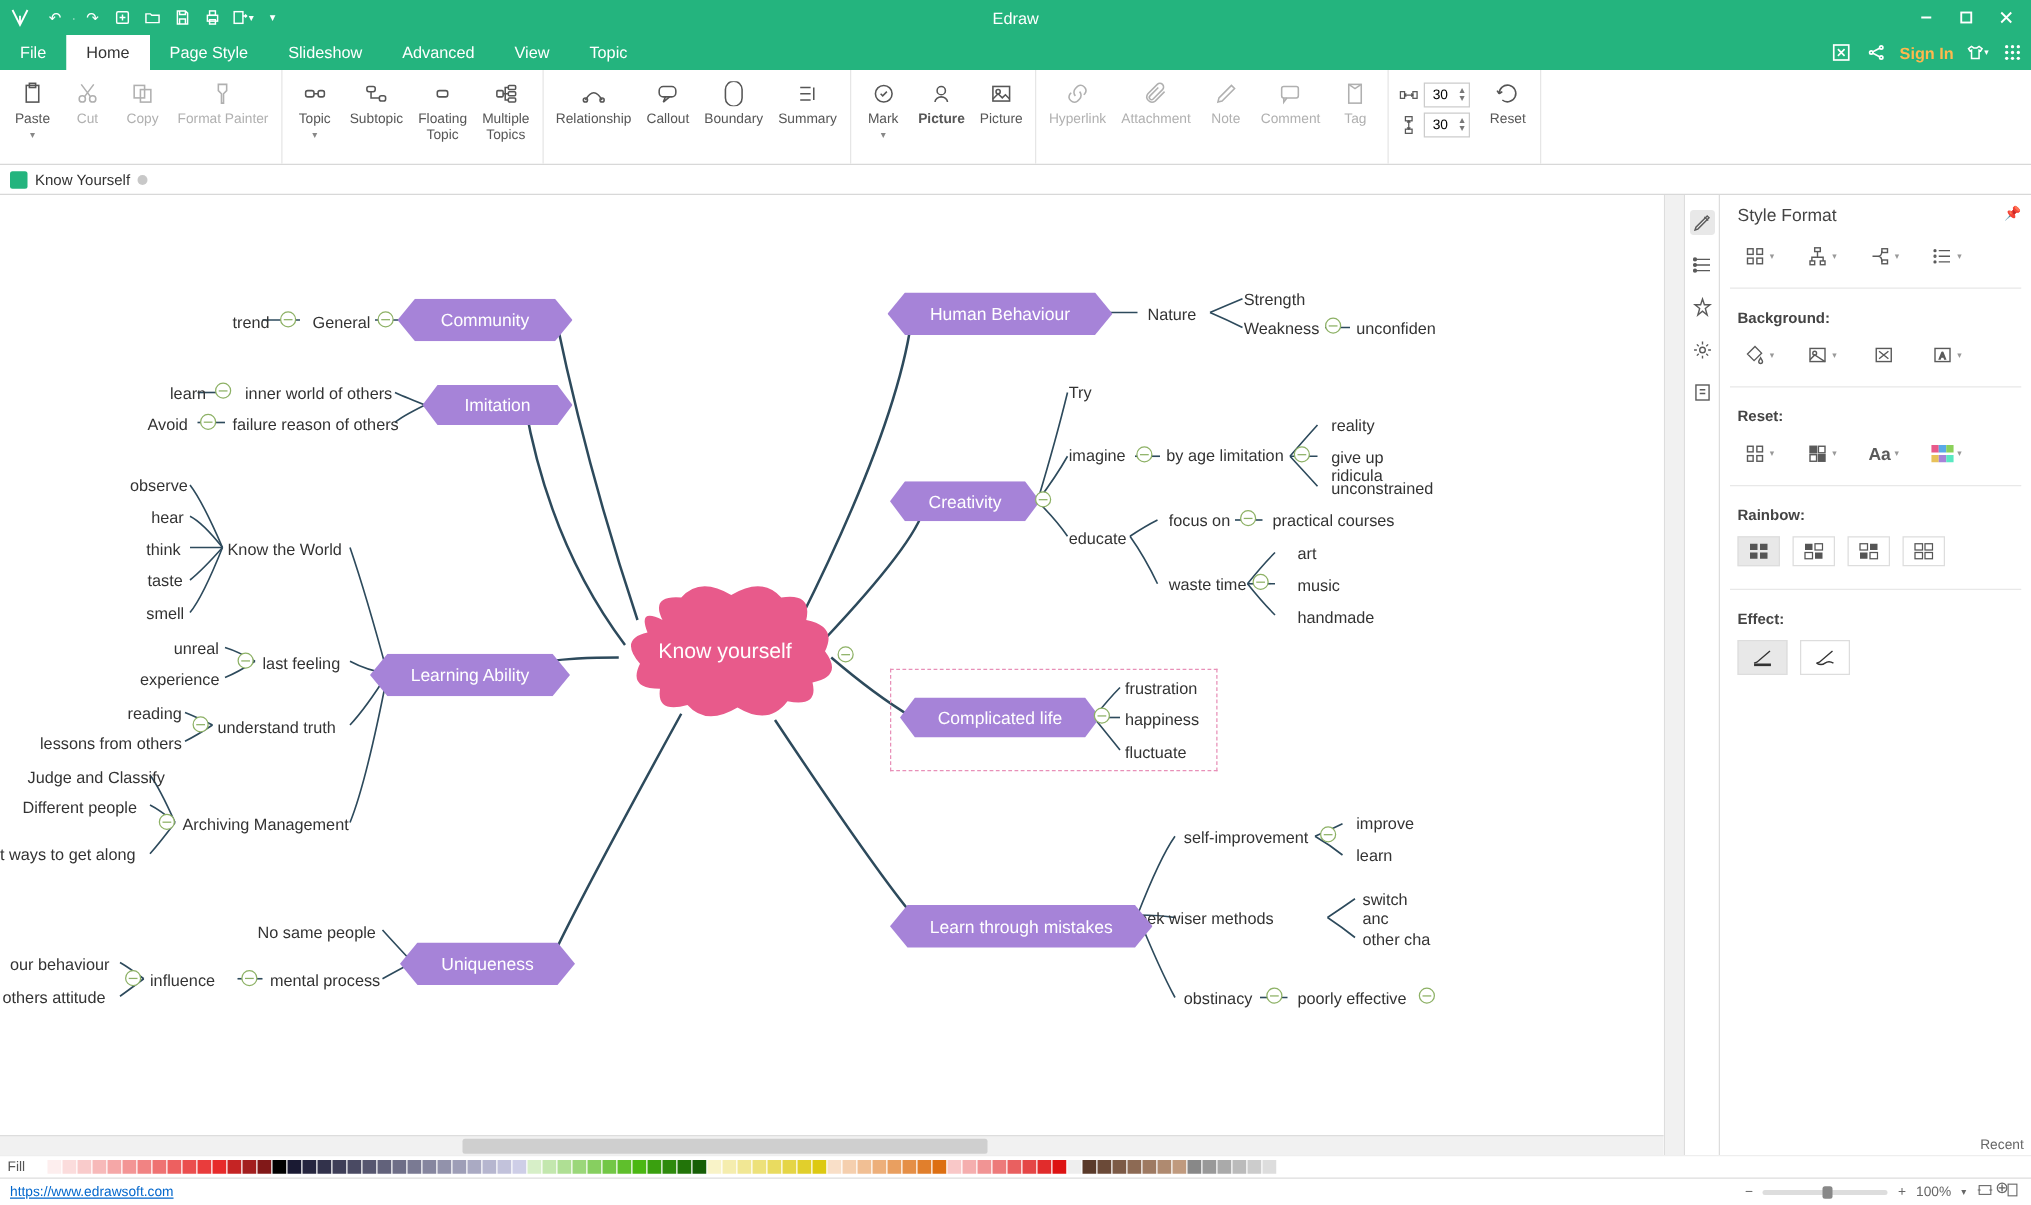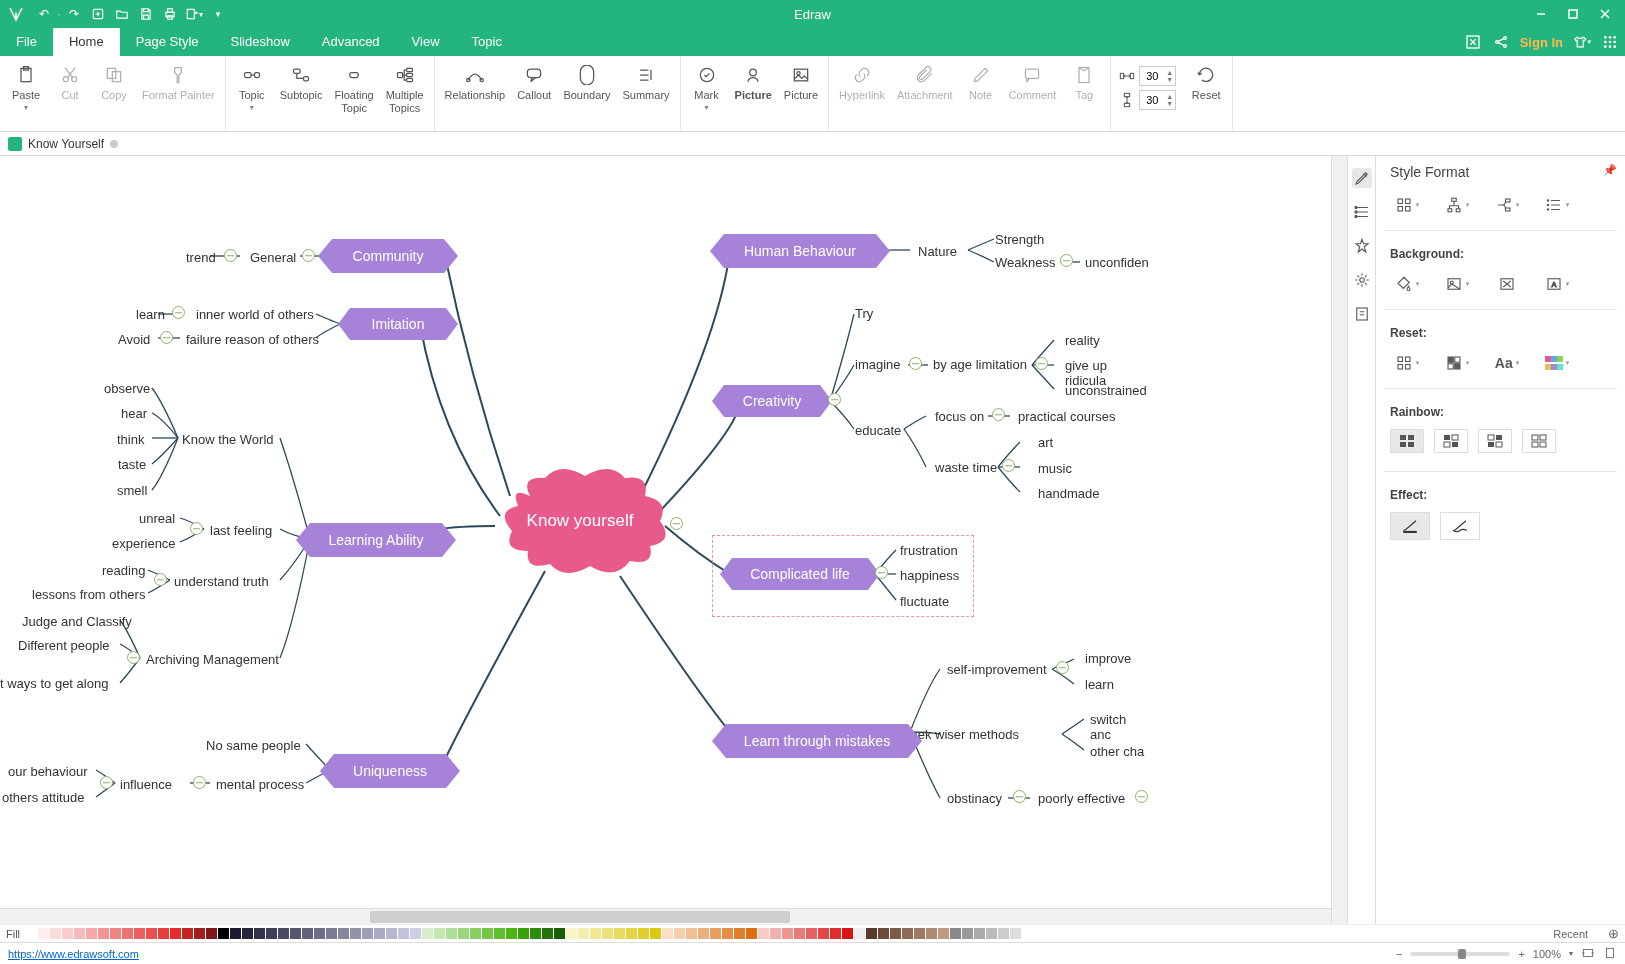--- a/index.html
+++ b/index.html
@@ -58,21 +58,21 @@
 .rainbow-btns .rb{ width:34px; height:24px; border:1px solid #ddd; display:flex; align-items:center; justify-content:center; cursor:pointer;}
 .rainbow-btns .rb.active{ background:#e8e8e8;}
 .effect-btns{ display:flex; gap:10px; margin-top:8px;}
 .effect-btns .eb{ width:40px; height:28px; border:1px solid #ddd; display:flex; align-items:center; justify-content:center; cursor:pointer;}
 .effect-btns .eb.active{ background:#e8e8e8;}
 .hr{ height:1px; background:#e8e8e8; margin:10px -6px;}
 
 .color-row{ height:18px; display:flex; align-items:center; padding:0 6px; background:#fff; border-top:1px solid #eee;}
 .color-row .fill-lbl{ font-size:11px; margin-right:6px; color:#555;}
 .swatch{ width:11px; height:11px; margin-right:1px; cursor:pointer;}
-.color-row .recent{ margin-left:auto; font-size:11px; color:#666; display:flex; align-items:center; gap:20px;}
+.color-row .recent{ margin-left:auto; font-size:11px; color:#666; display:flex; align-items:center; gap:20px;flex-direction:column;}
 
 .status{ height:22px; background:#fff; border-top:1px solid #ddd; display:flex; align-items:center; padding:0 8px; font-size:11px;}
 .status a{ color:#0066cc;}
 .status .sright{ margin-left:auto; display:flex; align-items:center; gap:8px; color:#666;}
 .zoom-track{ width:100px; height:4px; background:#ddd; position:relative; border-radius:2px;}
 .zoom-thumb{ width:8px; height:10px; background:#888; position:absolute; left:48px; top:-3px; border-radius:2px;}
 
 .node{ position:absolute; font-size:13px; color:#333;}
 .hex{ position:absolute; display:flex; align-items:center; justify-content:center; color:#fff; font-size:14px;}
 .hexshape{ position:absolute; inset:0;}

